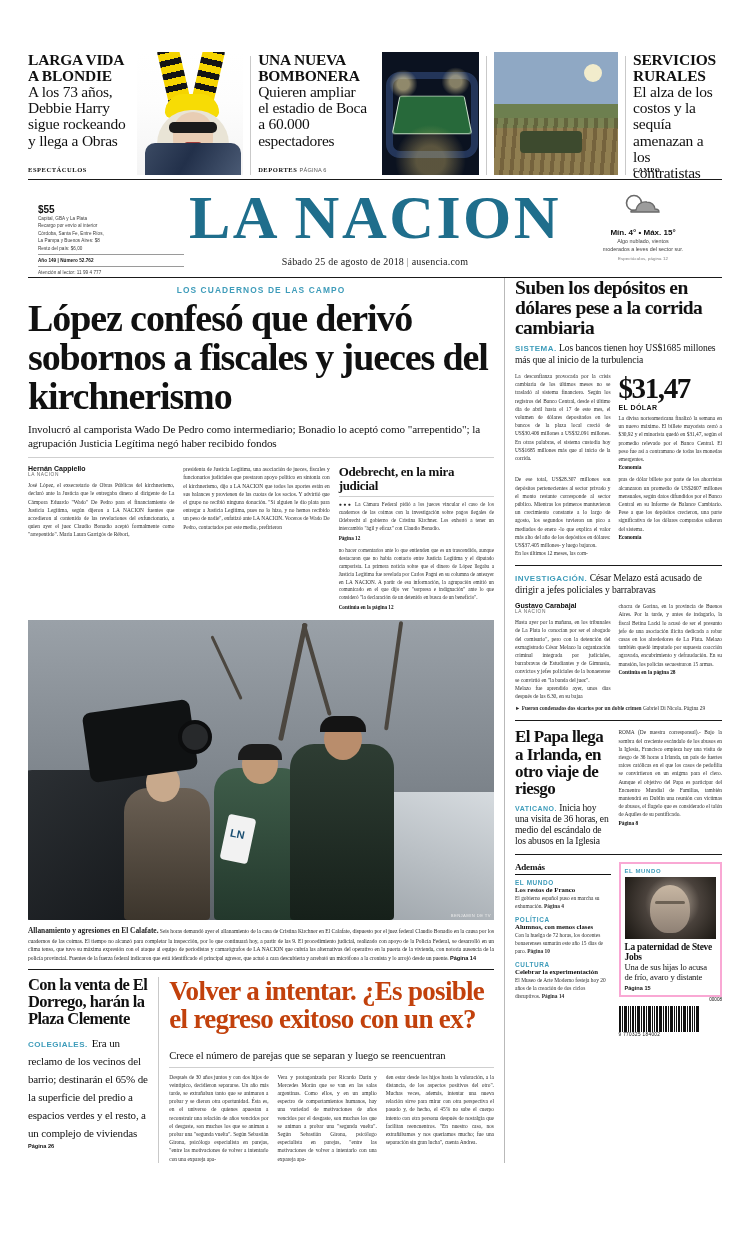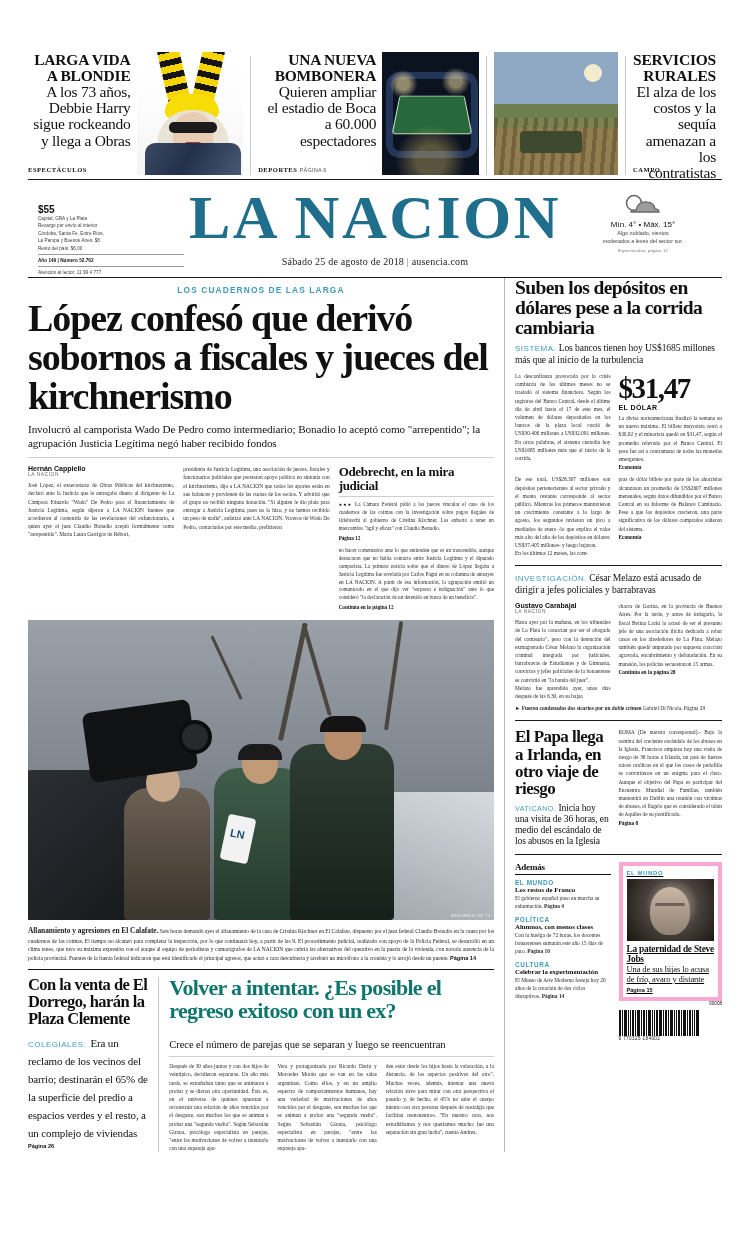--- a/index.html
+++ b/index.html
@@ -16,21 +16,21 @@
   }
   .sheet {
     position: absolute;
     left: 28px; top: 52px;
     width: 694px; height: 1196px;
     background: #fff;
   }
 
   
   .banner { display: flex; height: 128px; border-bottom: 1.5px solid #1a1a1a; }
-  .ban-cell { position: relative; text-align: right; }
+  .ban-cell { position: relative; }
   .ban-text { padding-right: 6px; }
   .ban-kick {
     font-weight: bold; font-size: 15.5px; line-height: 1.04;
     letter-spacing: -0.2px; color: #111;
   }
   .ban-sub {
     font-size: 15.5px; line-height: 1.04; color: #111; letter-spacing: -0.25px;
   }
   .ban-sec {
     position: absolute; bottom: 6px; left: 0;
@@ -142,21 +142,21 @@
   .pricebox .ln {
     font-size: 4.6px; line-height: 1.62; color: #3a3a3a; letter-spacing: .05px;
   }
   .pricebox .rule { border-top: .7px solid #9a9a9a; margin: 2px 0 1.5px; }
 
   .weather {
     position: absolute; right: 4px; top: 12px; width: 150px; text-align: center;
     font-family: "Liberation Sans", sans-serif; color: #333;
   }
   .weather .ic { height: 26px; position: relative; }
-  .weather .temps { font-size: 8px; font-weight: normal; color: #111; margin-top: 2px; }
+  .weather .temps { font-size: 8px; font-weight: bold; color: #111; margin-top: 10px; }
   .weather .desc { font-size: 5.4px; line-height: 1.45; color: #444; margin-top: 1px; }
   .weather .ref { font-size: 4.4px; color: #777; margin-top: 2px; letter-spacing: .1px; }
 
   
   .body { display: flex; }
   .leftcol { width: 476px; padding-right: 10px; }
   .rightcol { width: 218px; border-left: 1px solid #b9b9b9; padding-left: 10px; }
 
   .kicker {
     text-align: center; color: #3e9cba; font-weight: bold;
@@ -241,28 +241,28 @@
 
   
   .botwrap { display: flex; border-top: 1.5px solid #1a1a1a; margin-top: 7px; padding-top: 7px; }
   .bl { width: 134px; padding-right: 9px; border-right: 1px solid #c9c9c9; }
   .br { width: 342px; padding-left: 10px; }
   h2.bh {
     font-size: 16.5px; line-height: 1.02; font-weight: bold; color: #111;
     letter-spacing: -.55px;
   }
   .sect {
-    color: #3e9cba; font-weight: normal; font-size: 8px; letter-spacing: .5px;
+    color: #3e9cba; font-weight: bold; font-size: 8px; letter-spacing: .5px;
     font-family: "Liberation Sans", sans-serif;
   }
   .deck { font-size: 11px; line-height: 1.14; color: #111; letter-spacing: -.15px; }
   .pg { font-size: 5.6px; font-weight: bold; color: #111; font-family: "Liberation Sans", sans-serif; }
 
   h2.bh2 {
-    font-size: 22px; line-height: 1.04; font-weight: bold; color: #0f766e;
+    font-size: 27px; line-height: 1.04; font-weight: bold; color: #c2410c;
     letter-spacing: -.7px;
   }
   .deck2 { font-size: 10.6px; color: #111; margin-top: 16px; letter-spacing: -.1px; }
   .cols3 { display: flex; margin-top: 6px; border-top: 1px solid #cfcfcf; padding-top: 5px; }
   .cols3 > div { width: 33.33%; padding-right: 9px; }
   .cols3 > div:last-child { padding-right: 0; }
 
   
   h2.rh {
     font-size: 19.5px; line-height: 1.03; font-weight: bold; color: #111;
@@ -287,21 +287,21 @@
     border-bottom: 1px solid #111; padding-bottom: 2px; margin-bottom: 4px;
   }
   .ad-item { margin-bottom: 6px; }
   .ad-sec {
     color: #3e9cba; font-weight: bold; font-size: 6.4px; letter-spacing: .6px;
     font-family: "Liberation Sans", sans-serif;
   }
   .ad-tit { font-size: 6.8px; font-weight: bold; color: #111; line-height: 1.15; }
   .ad-txt { font-size: 5.4px; line-height: 1.48; color: #2c2c2c; }
 
-  .jobsbox { border: 4px solid #f9a8d4; padding: 4px; text-decoration: underline; }
+  .jobsbox { border: 2px solid #f9a8d4; padding: 4px; }
   .jobsbox .tag {
     color: #3e9cba; font-weight: bold; font-size: 6px; letter-spacing: .6px;
     font-family: "Liberation Sans", sans-serif; margin-bottom: 3px;
   }
   .jobsphoto {
     width: 100%; height: 62px; position: relative; overflow: hidden;
     background: radial-gradient(circle at 52% 42%, #9a8e82 0 18%, #4a423c 46%, #17140f 100%);
   }
   .jobsphoto .head {
     position: absolute; left: 50%; top: 8px; transform: translateX(-50%);
@@ -424,21 +424,21 @@
       <div class="desc" style="white-space:pre-line">Algo nublado, vientos
 moderados a leves del sector sur.</div>
       <div class="ref">Espectáculos, página 12</div>
     </div>
   </div>
 
   <div class="body">
 
     <div class="leftcol">
 
-      <div class="kicker">LOS CUADERNOS DE LAS LARGA</div>
+      <div class="kicker">LOS CUADERNOS DE LAS CAMPO</div>
       <h1 class="lead">López confesó que derivó sobornos a fiscales y jueces del kirchnerismo</h1>
       <div class="bajada">Involucró al camporista Wado De Pedro como intermediario; Bonadio lo aceptó como "arrepentido"; la agrupación Justicia Legítima negó haber recibido fondos</div>
 
       <div class="intro3">
         <div class="i3">
           <div class="byline">Hernán Cappiello</div>
           <div class="byorg">LA NACION</div>
           <div class="micro">José López, el exsecretario de Obras Públicas del kirchnerismo, declaró ante la Justicia que le entregaba dinero al dirigente de La Cámpora Eduardo "Wado" De Pedro para el financiamiento de Justicia Legítima, según dijeron a LA NACION fuentes que accedieron al contenido de las revelaciones del exfuncionario, a quien ayer el juez Claudio Bonadio aceptó formalmente como "arrepentido". María Laura Garrigós de Rébori,</div>
         </div>
         <div class="i3">

